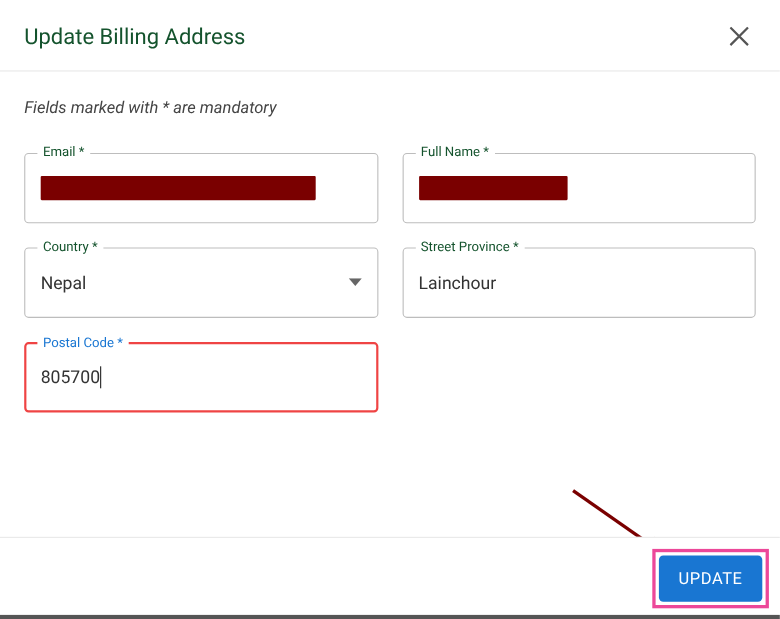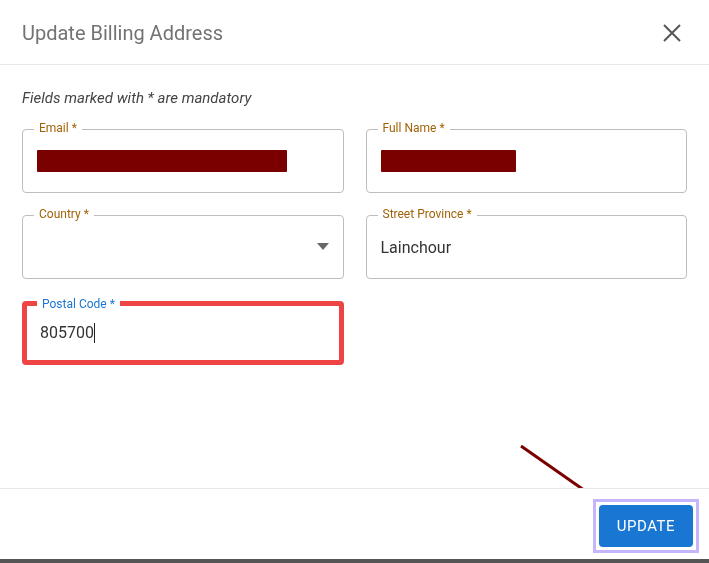--- a/index.html
+++ b/index.html
@@ -13,37 +13,37 @@
   }
   .header {
     display: flex;
     justify-content: space-between;
     align-items: center;
     padding: 20px 24px 18px 22px;
     border-bottom: 1px solid #e8e8e8;
   }
   .title {
     font-size: 20px;
-    color: #737373;
+    color: #14532d;
     font-weight: 400;
   }
   .close-btn {
     cursor: pointer;
     color: #555;
     padding: 4px;
   }
   .close-btn svg { display: block; }
   .content {
     padding: 24px 22px 0 22px;
   }
   .hint {
     font-style: italic;
     color: #444;
     font-size: 15px;
-    margin-bottom: 22px;
+    margin-bottom: 32px;
   }
   .form-grid {
     display: grid;
     grid-template-columns: 1fr 1fr;
     gap: 22px 22px;
   }
   .field {
     position: relative;
     border: 1px solid #bdbdbd;
     border-radius: 4px;
@@ -52,24 +52,24 @@
     align-items: center;
     padding: 0 14px;
   }
   .field-label {
     position: absolute;
     top: -9px;
     left: 11px;
     background: #fff;
     padding: 0 5px;
     font-size: 12px;
-    color: #a16207;
+    color: #14532d;
   }
   .field.focused {
-    border: 5px solid #ef4444;
+    border: 2px solid #ef4444;
     padding: 0 13px;
   }
   .field.focused .field-label {
     color: #1976d2;
     left: 10px;
   }
   .field-value {
     font-size: 16px;
     color: #333;
     border: none;
@@ -106,21 +106,21 @@
     bottom: 0;
     left: 0;
     right: 0;
     border-top: 1px solid #e8e8e8;
     background: #fff;
     padding: 10px;
     display: flex;
     justify-content: flex-end;
   }
   .update-wrap {
-    border: 3px solid #c4b5fd;
+    border: 3px solid #ec4899;
     padding: 3px;
   }
   .update-btn {
     background: #1976d2;
     color: #fff;
     border: none;
     font-size: 15px;
     letter-spacing: 0.5px;
     padding: 12px 18px;
     border-radius: 4px;
@@ -164,20 +164,21 @@
       <div class="redacted wide"></div>
     </div>
 
     <div class="field">
       <span class="field-label">Full Name *</span>
       <div class="redacted mid"></div>
     </div>
 
     <div class="field">
       <span class="field-label">Country *</span>
+      <span class="field-value">Nepal</span>
       <span class="chevron">
         <svg width="12" height="8" viewBox="0 0 12 8">
             <path d="M0 0 L6 7 L12 0 Z" fill="#666"></path>
           </svg>
       </span>
     </div>
 
 
 
     <div class="field">

